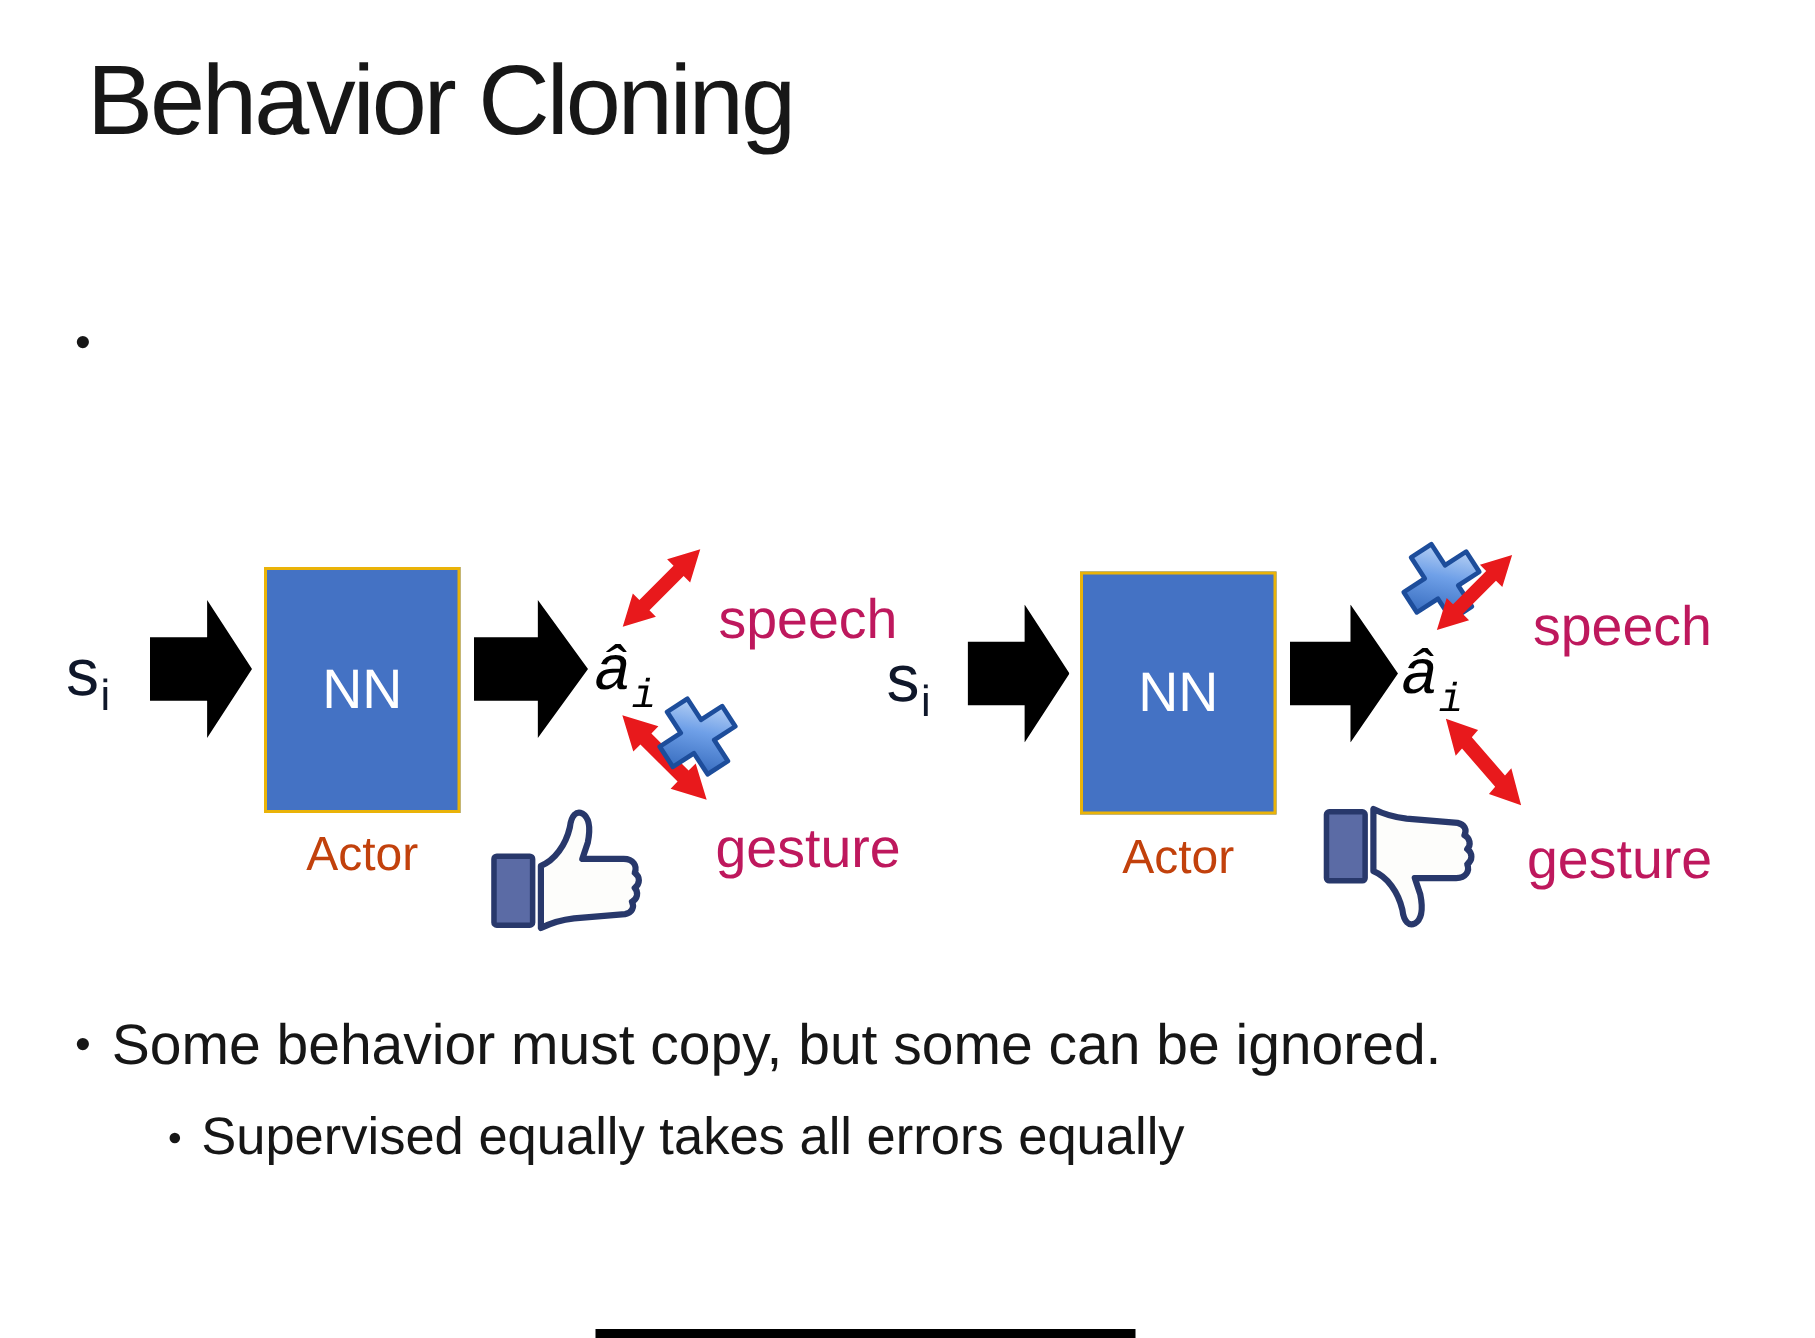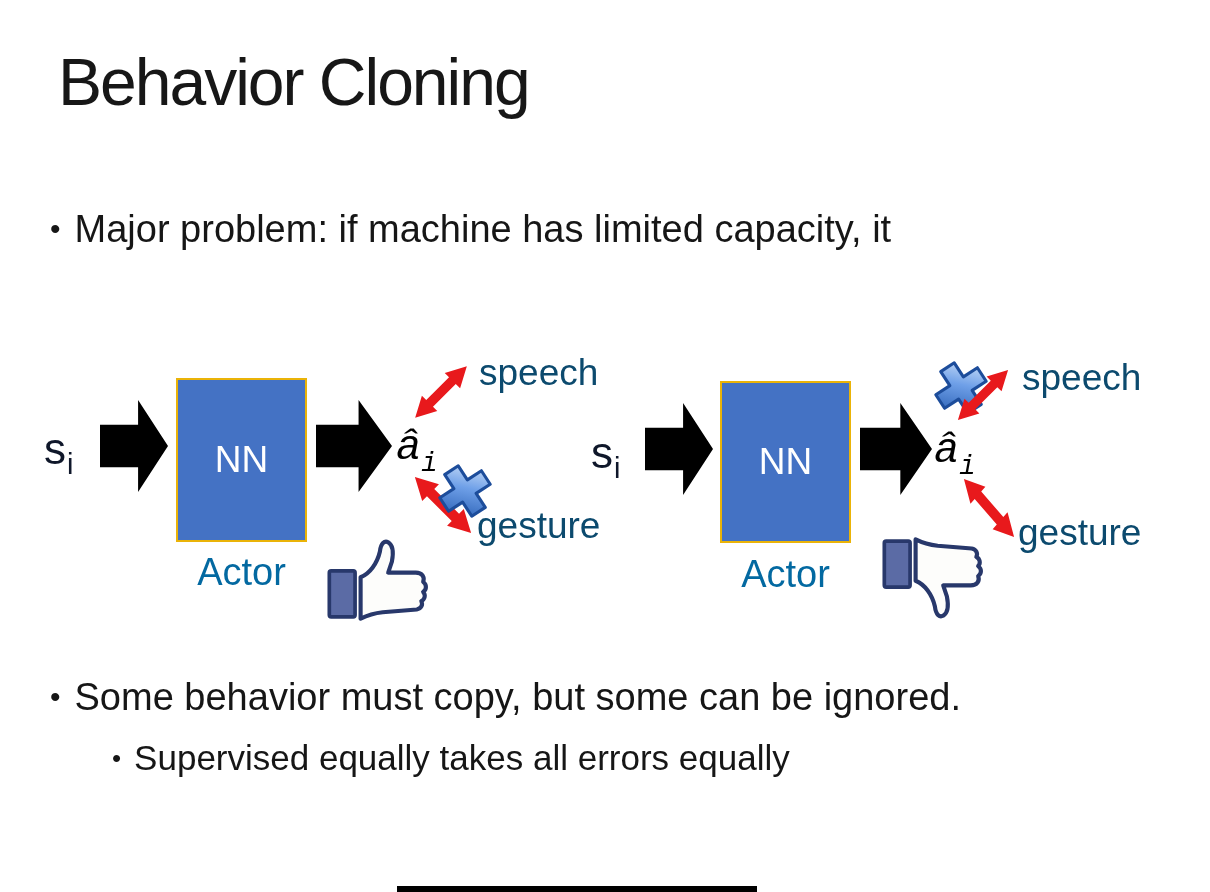--- a/index.html
+++ b/index.html
@@ -2,62 +2,61 @@
 <html><head>
 <meta charset="utf-8">
 <style>
   html,body{margin:0;padding:0;background:#ffffff;}
   #slide{
     position:relative; width:1210px; height:892px; background:#ffffff;
     font-family:"Liberation Sans", sans-serif; color:#141414; overflow:hidden;
   }
   .abs{position:absolute;}
   
-  .title{left:58px; top:44px; font-size:66px; letter-spacing:-2px; font-weight:400; color:#171717;}
+  .title{left:58px; top:28px; font-size:66px; letter-spacing:-2px; font-weight:400; color:#171717;}
   
   .bullet{display:flex; align-items:flex-start; color:#161616;}
   .bullet .dot{flex:0 0 auto;}
   .b1{left:50px; top:204px; font-size:38px; line-height:50px;}
   .b1 .dot{font-size:30px; margin-right:14px; line-height:50px;}
   .b2{left:50px; top:672px; font-size:38px; line-height:50px;}
   .b2 .dot{font-size:30px; margin-right:14px; line-height:50px;}
   .b3{left:112px; top:734px; font-size:35px; line-height:48px;}
   .b3 .dot{font-size:26px; margin-right:13px; line-height:48px;}
   
   .sym-in{font-size:44px; color:#0f172a;}
   .sym-in .sub{font-size:29px; position:relative; top:10px; left:1px;}
   .math{font-family:Liberation Mono, monospace; font-style:italic; font-size:42px; color:#000;}
   .math .sub{font-size:27px; position:relative; top:12px; left:0px;}
   .nn-box{
     width:131px; background:#4472C4; border:2px solid #eab308; box-sizing:border-box;
     display:flex; align-items:center; justify-content:center;
     color:#ffffff; font-size:37px;
   }
-  .caption{font-size:38px; color:#0369a1; text-align:center; width:131px;}
-  .branch-label{font-size:37px; color:#0c4a6e;}
+  .caption{font-size:32px; color:#c2410c; text-align:center; width:131px;}
+  .branch-label{font-size:37px; color:#be185d;margin-top:40px;}
   
   .block-arrow{
     background:#000;
     clip-path:polygon(0% 27%, 56% 27%, 56% 0%, 100% 50%, 56% 100%, 56% 73%, 0% 73%);
   }
   .flipY{transform:scaleY(-1);}
   svg{display:block;}
   .bottom-bar{left:397px; top:886px; width:360px; height:6px; background:#000;}
 </style>
 </head>
 <body>
 
 <div id="slide">
 
   <div class="abs title">Behavior Cloning</div>
 
   <div class="abs bullet b1">
     <span class="dot">•</span>
     <span>
-      <span style="display:block">Major problem: if machine has limited capacity, it</span>
     </span>
   </div>
 
   <div class="abs sym-in" style="left:44px; top:424px;"><span>s</span><span class="sub">i</span></div>
 
   <div class="abs block-arrow" style="left:100px; top:400px; width:68px; height:92px;"></div>
 
   <div class="abs nn-box" style="left:176px; top:378px; height:164px;">
     <span>NN</span>
   </div>

